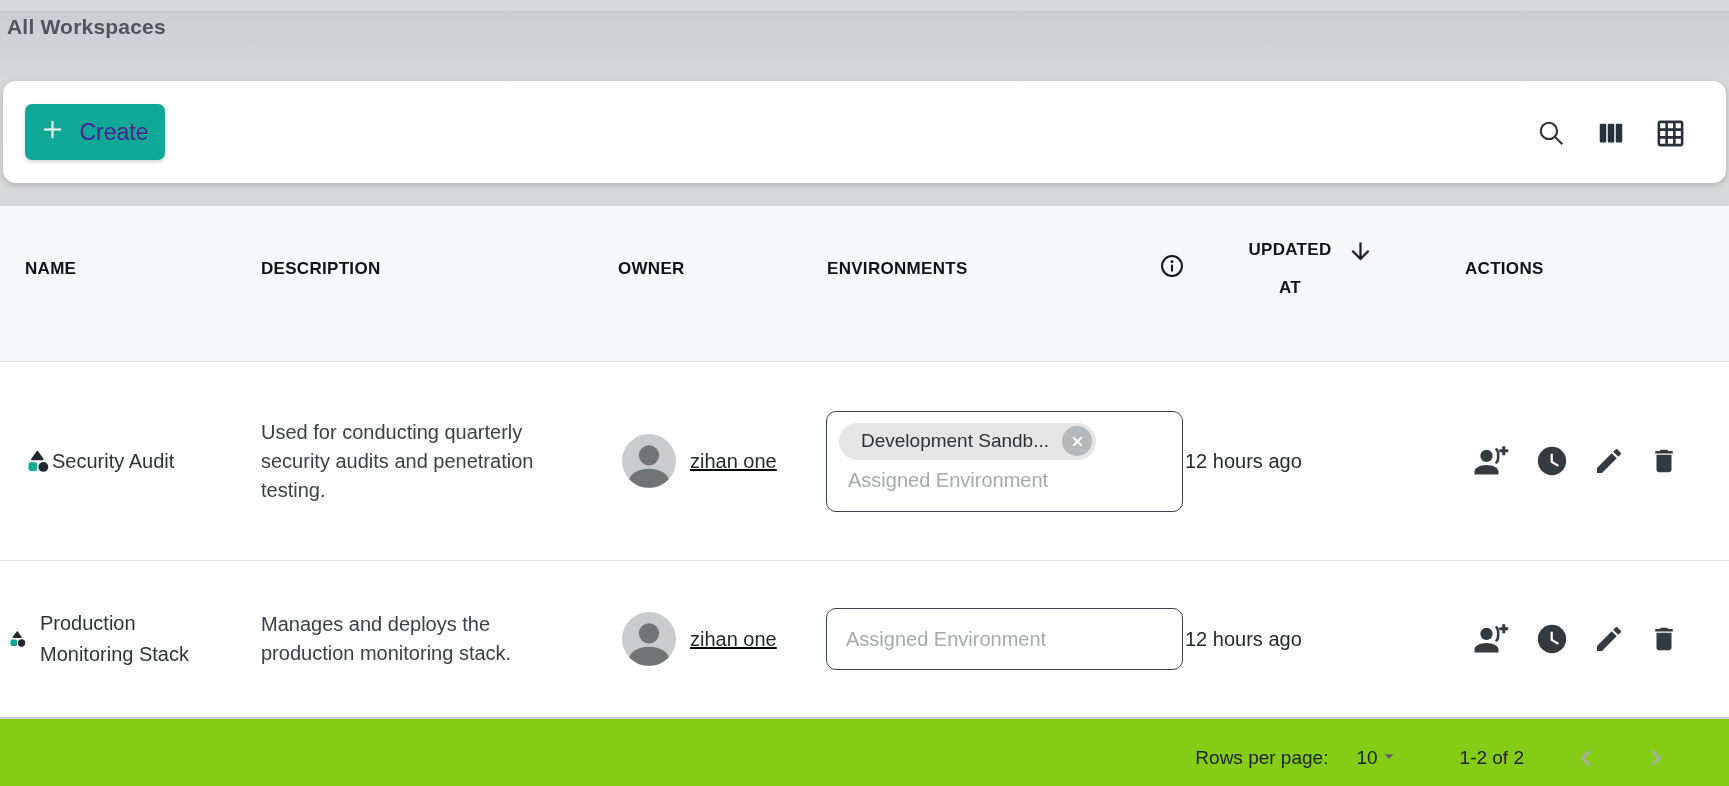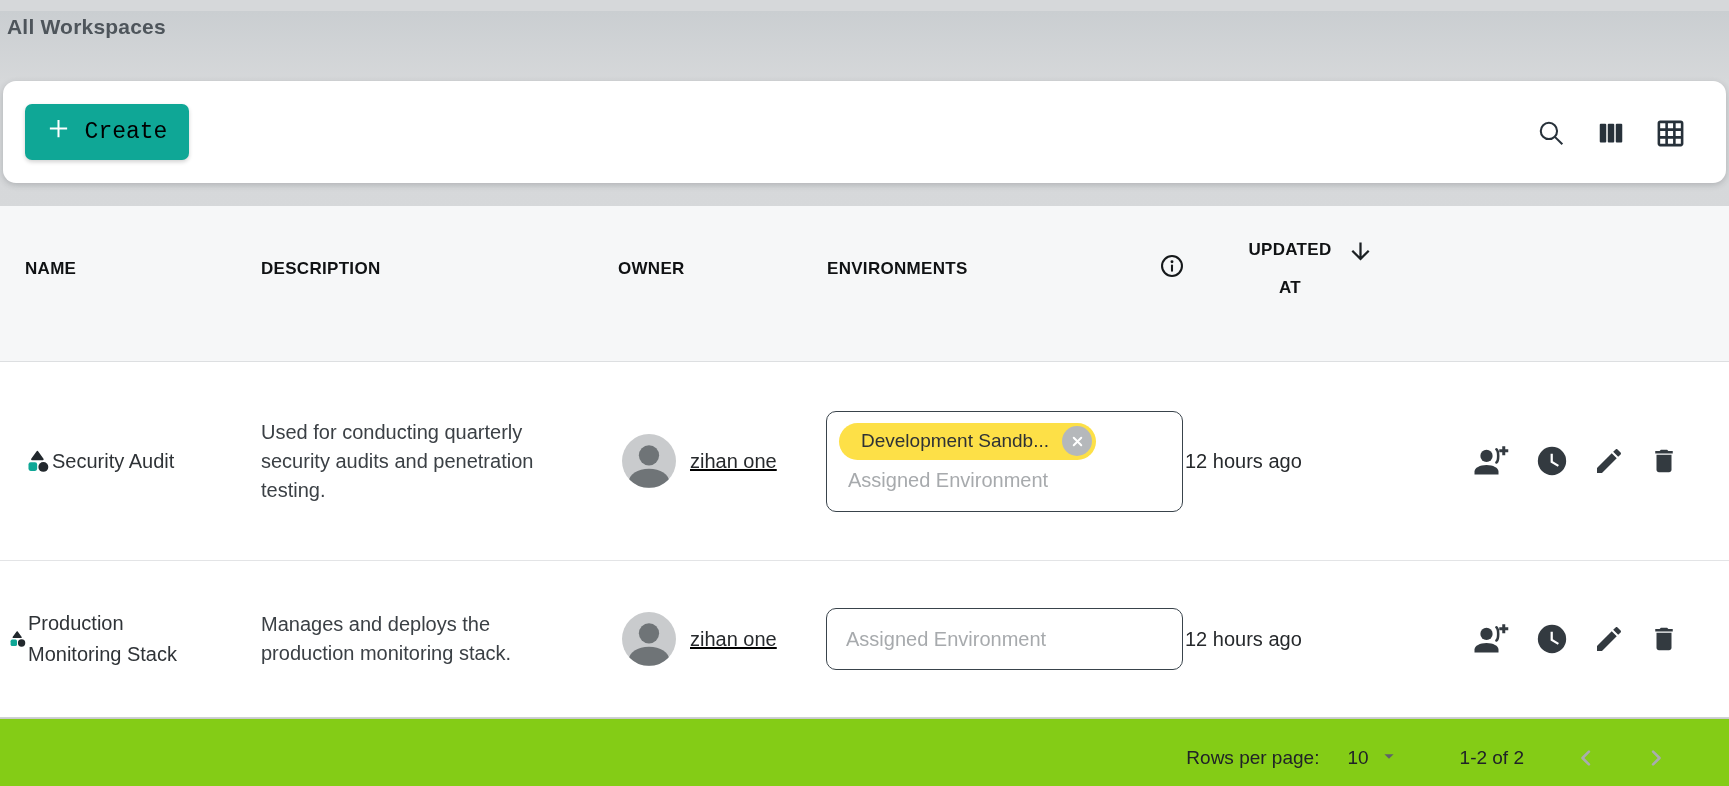--- a/index.html
+++ b/index.html
@@ -21,23 +21,23 @@
   
   .toolbar-card {
     position:absolute; left:3px; right:3px; top:70px; height:102px;
     background:#ffffff; border-radius:13px;
     box-shadow:0 2px 6px rgba(40,45,50,.22);
     display:flex; align-items:center; justify-content:space-between;
     padding:0 40px 0 22px;
   }
   .create-btn {
     display:flex; align-items:center; justify-content:center; gap:15px;
-    width:164px; height:56px; border:none; border-radius:7px;
-    background:var(--accent); color:#000000; font-size:23px;
-    font-family:Liberation Mono, monospace; cursor:pointer;
+    width:140px; height:56px; border:none; border-radius:7px;
+    background:var(--accent); color:#4c1d95; font-size:23px;
+    font-family:Liberation Sans, sans-serif; cursor:pointer;
     box-shadow:0 2px 4px rgba(0,0,0,.18);
   }
   .toolbar-icons { display:flex; align-items:center; gap:29px; margin-top:2px; }
   .icon-btn { background:none; border:none; padding:0; cursor:pointer;
     display:flex; align-items:center; justify-content:center; }
 
   
   .table { position:absolute; left:0; right:0; top:195px; bottom:0;
     display:flex; flex-direction:column; background:#ffffff; }
   .cols {
@@ -79,21 +79,21 @@
   .cell-env { padding-left:41px; }
   .env-box {
     width:357px; border:1.6px solid #39434b; border-radius:10px;
     background:#fff; cursor:text;
   }
   .env-box.tall { height:101px; padding:11px 12px; }
   .env-box.short { height:62px; display:flex; align-items:center; padding:0 19px; }
   .env-chip {
     display:inline-flex; align-items:center; gap:13px;
     height:37px; padding:0 4px 0 22px; border-radius:19px;
-    background:#fde047; font-size:19px; color:#2e3235;
+    background:#e5e5e5; font-size:19px; color:#2e3235;
   }
   .chip-x {
     width:30px; height:30px; border-radius:50%; background:#b5b8bb;
     border:none; display:flex; align-items:center; justify-content:center;
     cursor:pointer; padding:0;
   }
   .env-placeholder { font-size:20px; color:#a7aaad; }
   .env-box.tall .env-placeholder { margin:9px 0 0 9px; display:block; }
 
   .cell-updated { text-align:left; font-size:20px; color:#26292c; }
@@ -101,21 +101,21 @@
   .cell-actions { display:flex; align-items:center; gap:24px; padding-left:76px; }
   .action-btn { background:none; border:none; padding:0; cursor:pointer; display:flex; }
 
   
   .pagination {
     flex:1 1 auto; background:#84cc16; border-top:1px solid #c8cacc;
     display:flex; align-items:center; justify-content:flex-end;
     padding-right:59px; font-size:19px; color:#202327;
   }
   .rpp-label { margin-right:28px; }
-  .rpp-select { display:flex; align-items:center; gap:9px; background:none;
+  .rpp-select { display:flex; align-items:center; background:none;
     border:none; font-size:19px; color:#202327; font-family:inherit;
     cursor:pointer; margin-right:60px; }
   .range-label { margin-right:48px; }
   .pager-btn { background:none; border:none; padding:0; cursor:default; display:flex; }
   .pager-btn + .pager-btn { margin-left:42px; }
 </style>
 </head>
 <body>
 
 <div class="page" style="--accent:#0fa796;">
@@ -173,20 +173,21 @@
         <span class="line1">
           <span>UPDATED</span>
           <span class="sort-arrow icon">
             <svg width="27" height="27" viewBox="0 0 24 24" fill="#1c2124">
               <path d="M20 12l-1.41-1.41L13 16.17V4h-2v12.17l-5.58-5.59L4 12l8 8 8-8z"></path>
             </svg>
           </span>
         </span>
         <span>AT</span>
       </div>
+      <div class="th th-actions">ACTIONS</div>
     </div>
 
     <div class="cols trow row-1">
       <div class="cell-name">
         <span class="ws-icon icon">
           <svg width="27" height="27" viewBox="0 0 24 24">
             <path d="M11 3.4 15.8 10H6.2z" fill="#22282d" stroke="#22282d" stroke-width="1.6" stroke-linejoin="round"></path>
             <rect x="3.1" y="12.7" width="7.7" height="7.7" rx="1.9" fill="#0fa796"></rect>
             <circle cx="16.3" cy="16.8" r="4.4" fill="#22282d"></circle>
           </svg>
@@ -241,21 +242,21 @@
         </button>
         <button class="action-btn" title="Delete">
           <svg width="30" height="32" viewBox="0 0 24 24" fill="#333a40">
             <path d="M6 19c0 1.1.9 2 2 2h8c1.1 0 2-.9 2-2V7H6v12zM19 4h-3.5l-1-1h-5l-1 1H5v2h14V4z"></path>
           </svg>
         </button>
       </div>
     </div>
 
     <div class="cols trow row-2">
-      <div class="cell-name" style="padding-left:8px;">
+      <div class="cell-name" style="gap:12px;padding-left:8px;">
         <span class="ws-icon icon">
           <svg width="20" height="20" viewBox="0 0 24 24">
             <path d="M11 3.4 15.8 10H6.2z" fill="#22282d" stroke="#22282d" stroke-width="1.6" stroke-linejoin="round"></path>
             <rect x="3.1" y="12.7" width="7.7" height="7.7" rx="1.9" fill="#0fa796"></rect>
             <circle cx="16.3" cy="16.8" r="4.4" fill="#22282d"></circle>
           </svg>
         </span>
         <span class="name-text">Production Monitoring Stack</span>
       </div>
       <div class="cell-desc">

